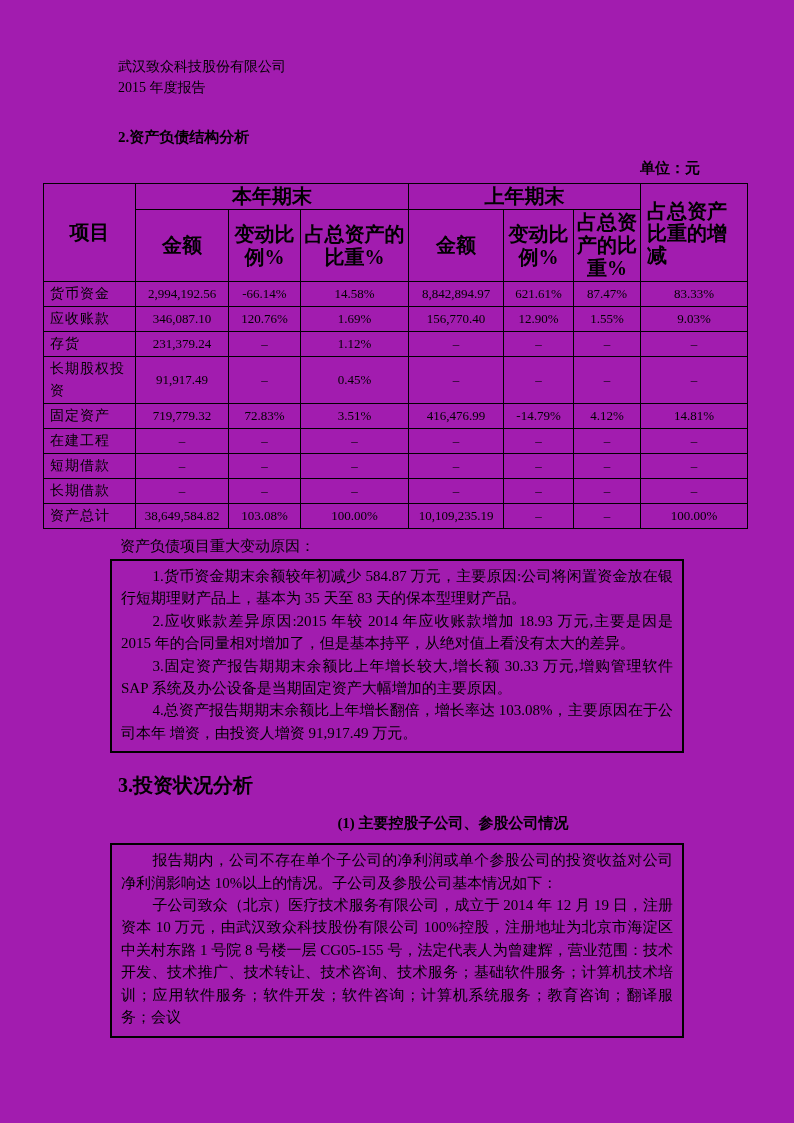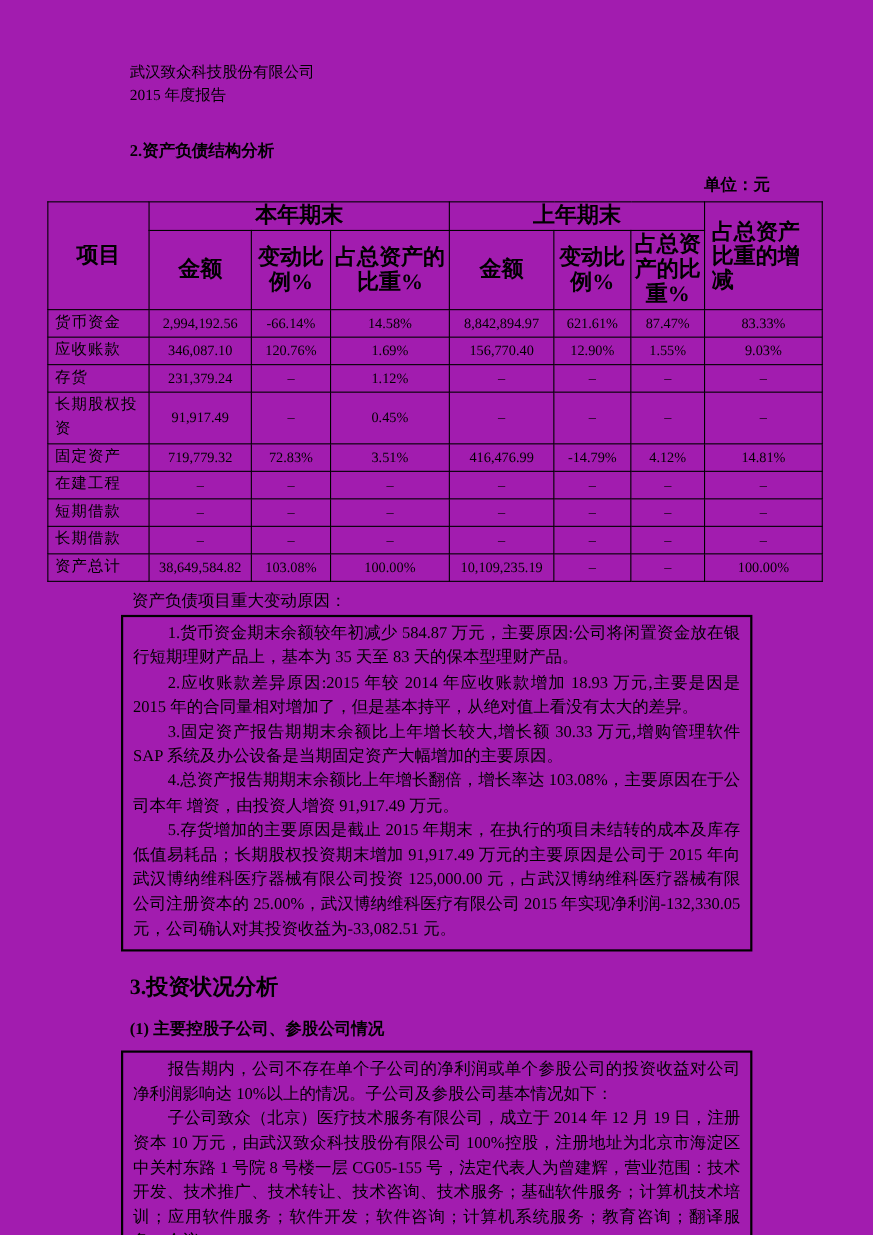--- a/index.html
+++ b/index.html
@@ -28,21 +28,21 @@
   .balance th.delta-h { text-align:left; padding-left:6px; line-height:22px; }
   .balance tbody tr { height:23px;margin-top:47px; }
 
   .reasons-title { margin:8px 0 0 120px; font-size:15px; font-weight:bold; font-weight:normal; }
   .text-box {
     width:574px; margin:3px 0 0 110px; border:2px solid #000;
     padding:4px 9px 7px 9px; font-size:15px;
   }
   .text-box p { text-indent:2.1em; text-align:justify; line-height:22.4px; }
   .h3 { margin:19px 0 0 118px; font-size:20px; font-weight:bold; }
-  .h3-sub { margin:15px 6px 0 118px; font-size:15px; font-weight:bold; }
+  .h3-sub { margin:15px 6px 0 118px; font-size:15px; font-weight:bold;text-align:center; }
   .box2 { margin-top:10px; }
 </style>
 </head>
 <body>
 
 <div class="page">
 
   <div class="doc-header">
     <div>武汉致众科技股份有限公司</div>
     <div>2015 年度报告</div>
@@ -172,21 +172,20 @@
     </tbody>
   </table>
 
   <div class="reasons-title">资产负债项目重大变动原因：</div>
 
   <div class="text-box">
     <p>1.货币资金期末余额较年初减少 584.87 万元，主要原因:公司将闲置资金放在银行短期理财产品上，基本为 35 天至 83 天的保本型理财产品。</p>
     <p>2.应收账款差异原因:2015 年较 2014 年应收账款增加 18.93 万元,主要是因是 2015 年的合同量相对增加了，但是基本持平，从绝对值上看没有太大的差异。</p>
     <p>3.固定资产报告期期末余额比上年增长较大,增长额 30.33 万元,增购管理软件 SAP 系统及办公设备是当期固定资产大幅增加的主要原因。</p>
     <p>4.总资产报告期期末余额比上年增长翻倍，增长率达 103.08%，主要原因在于公司本年 增资，由投资人增资 91,917.49 万元。</p>
-    <p>5.存货增加的主要原因是截止 2015 年期末，在执行的项目未结转的成本及库存低值易耗品；长期股权投资期末增加 91,917.49 万元的主要原因是公司于 2015 年向武汉博纳维科医疗器械有限公司投资 125,000.00 元，占武汉博纳维科医疗器械有限公司注册资本的 25.00%，武汉博纳维科医疗有限公司 2015 年实现净利润-132,330.05 元，公司确认对其投资收益为-33,082.51 元。</p>
   </div>
 
   <div class="h3">3.投资状况分析</div>
   <div class="h3-sub">(1) 主要控股子公司、参股公司情况</div>
 
   <div class="text-box box2">
     <p>报告期内，公司不存在单个子公司的净利润或单个参股公司的投资收益对公司净利润影响达 10%以上的情况。子公司及参股公司基本情况如下：</p>
     <p>子公司致众（北京）医疗技术服务有限公司，成立于 2014 年 12 月 19 日，注册资本 10 万元，由武汉致众科技股份有限公司 100%控股，注册地址为北京市海淀区中关村东路 1 号院 8 号楼一层 CG05-155 号，法定代表人为曾建辉，营业范围：技术开发、技术推广、技术转让、技术咨询、技术服务；基础软件服务；计算机技术培训；应用软件服务；软件开发；软件咨询；计算机系统服务；教育咨询；翻译服务；会议</p>
   </div>
 

